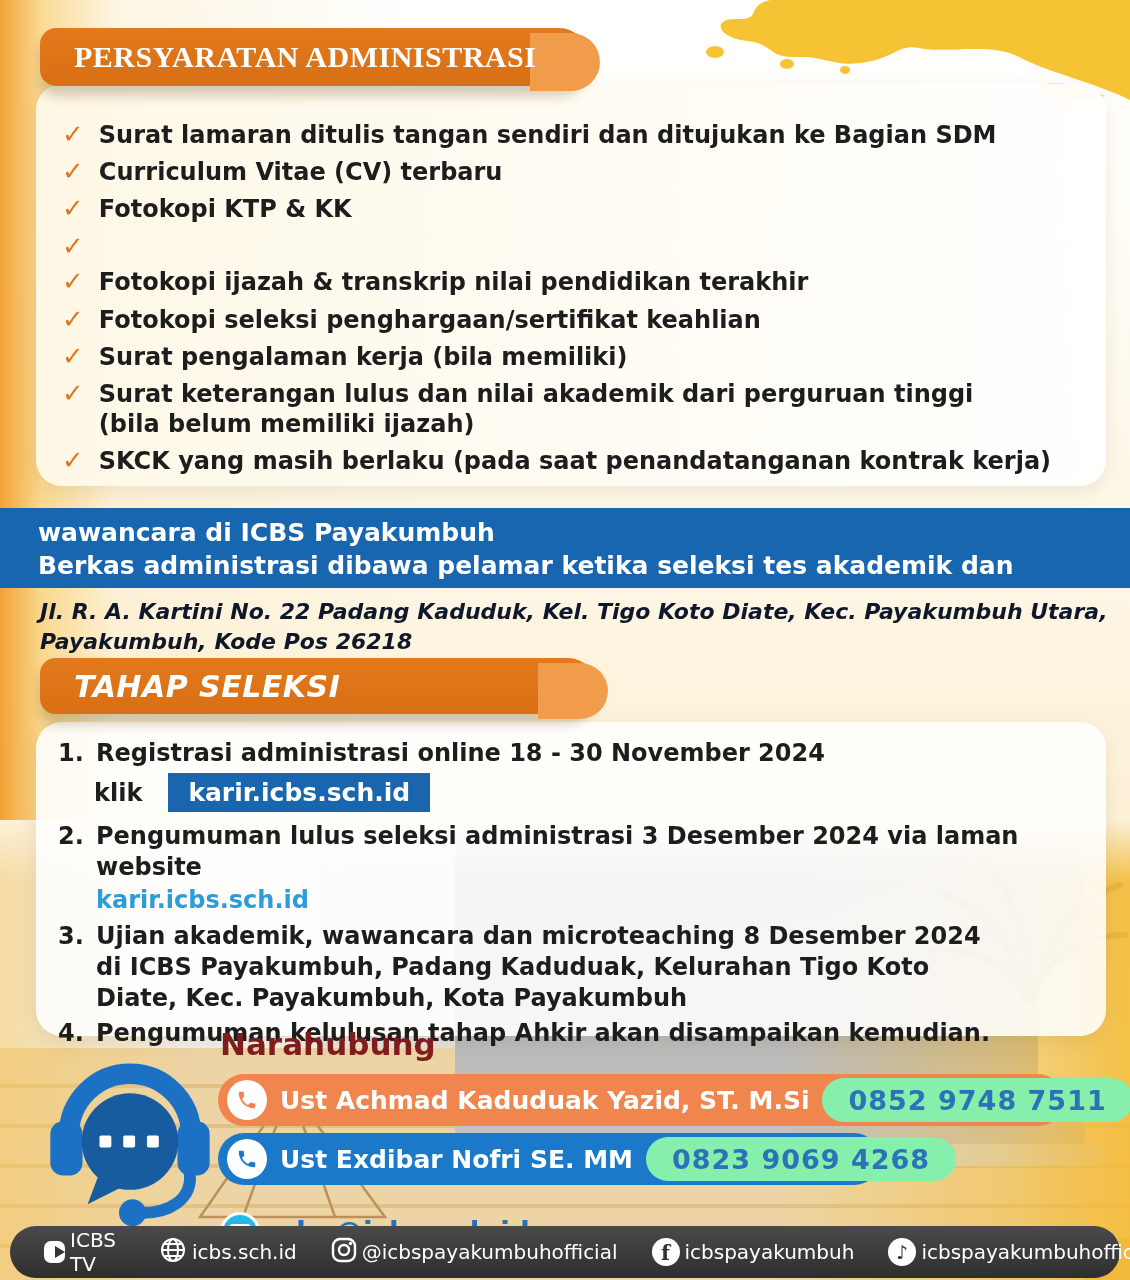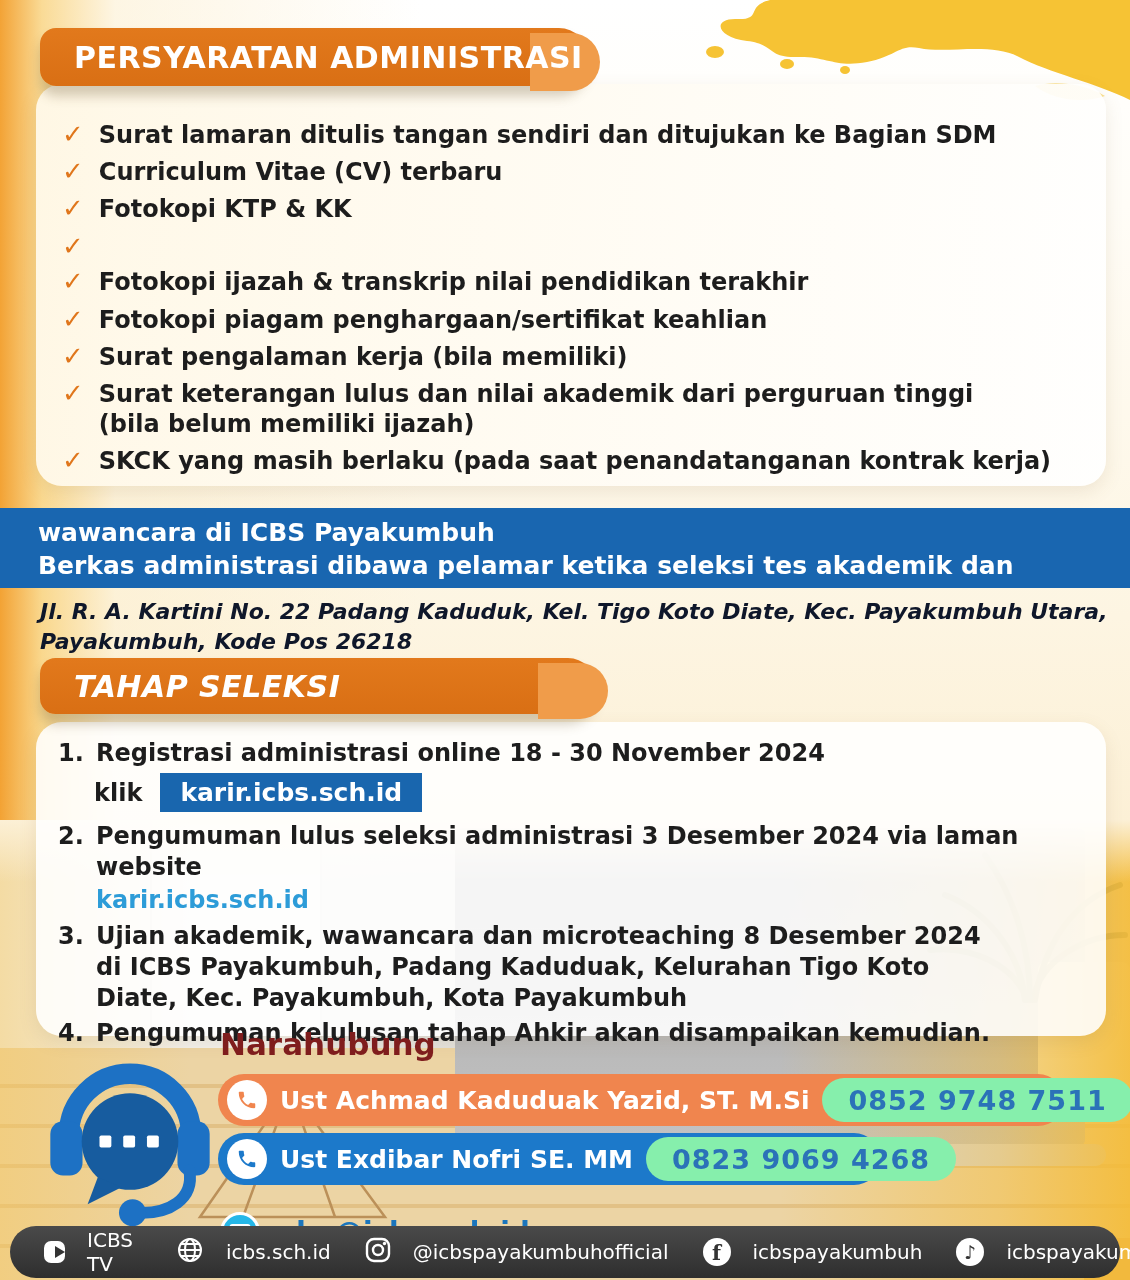--- a/index.html
+++ b/index.html
@@ -32,21 +32,21 @@
   .ov-top{position:absolute;left:0;top:0;width:1130px;height:62px;
           background:linear-gradient(180deg,#fcf0d6,rgba(252,240,214,0));}
 
   
   .banner{position:absolute;z-index:3;display:flex;align-items:center;padding-left:34px;box-sizing:border-box;
           color:#fff;font-weight:800;font-size:30px;letter-spacing:.5px;
           background:linear-gradient(180deg,#e2791c,#d96f14);
           border-radius:16px 29px 29px 16px;box-shadow:0 10px 12px rgba(100,80,40,.28);}
   .banner::after{content:"";position:absolute;top:5px;bottom:-5px;right:-12px;width:70px;
           background:#f09c4a;border-radius:0 32px 32px 0;z-index:-1;}
-  .banner-persyaratan{left:40px;top:28px;width:548px;height:58px;}
+  .banner-persyaratan{left:40px;top:28px;width:548px;height:58px;font-family:Liberation Serif, serif;}
   .banner-tahap{left:40px;top:658px;width:556px;height:56px;font-style:italic;}
 
   .blob-svg{position:absolute;right:0;top:0;z-index:1;}
 
   
   .card{position:absolute;z-index:2;border-radius:26px;box-shadow:0 6px 18px rgba(140,110,60,.13);}
   .card-checklist{left:36px;top:84px;width:1070px;height:402px;box-sizing:border-box;padding:36px 24px 0 26px;
         background:linear-gradient(100deg,rgba(255,248,231,.97),rgba(255,255,255,.93));}
   .chk-row{display:flex;gap:15px;margin-bottom:7px;font-size:24px;font-weight:700;color:#1d1d1d;line-height:1.26;}
   .chk{color:#e0761b;font-size:26px;font-weight:700;line-height:1.1;}
@@ -58,21 +58,21 @@
   .address{position:absolute;left:40px;top:597px;z-index:2;font-size:22px;font-weight:700;font-style:italic;
            color:#0f172a;line-height:1.35;}
 
   
   .card-steps{left:36px;top:722px;width:1070px;height:314px;box-sizing:border-box;padding:16px 18px 0 22px;
         background:rgba(255,255,255,.88);}
   .step{display:flex;gap:8px;font-size:24px;font-weight:700;color:#1d1d1d;line-height:1.3;margin-bottom:4px;}
   .step-num{min-width:30px;}
   .step-text{display:inline-block;}
   .w880{max-width:890px;}
-  .step-sub{display:flex;align-items:center;gap:18px;margin:4px 0 9px 36px;font-size:24px;font-weight:700;color:#1d1d1d;}
+  .step-sub{display:flex;align-items:center;gap:26px;margin:4px 0 9px 36px;font-size:24px;font-weight:700;color:#1d1d1d;}
   .badge{background:#1966ae;color:#fff;padding:5px 20px;font-size:25px;font-weight:700;}
   .step-link{margin:-2px 0 7px 38px;color:#2d9cd8;font-size:24px;font-weight:700;}
 
   
   .narahubung{position:absolute;left:220px;top:1026px;z-index:3;font-size:31px;font-weight:800;color:#7f1d1d;}
   .headset-svg{position:absolute;left:40px;top:1050px;z-index:3;}
   .contact{position:absolute;left:218px;top:1074px;z-index:3;display:flex;flex-direction:column;gap:7px;align-items:flex-start;}
   .crow{display:flex;align-items:center;height:52px;border-radius:27px;padding:0 5px 0 9px;box-sizing:border-box;
         gap:13px;color:#fff;font-weight:700;}
   .crow.orange{background:#f0854e;width:846px;}
@@ -83,21 +83,21 @@
         padding:0 26px;color:#2b72b8;font-size:27px;font-weight:800;letter-spacing:1px;white-space:nowrap;}
   .mailrow{display:flex;align-items:center;gap:9px;margin-top:20px;margin-left:2px;}
   .mailicon{width:40px;height:40px;border-radius:50%;background:#25b7e8;border:3px solid #fff;
         display:flex;align-items:center;justify-content:center;box-sizing:border-box;flex:0 0 auto;}
   .mailtext{color:#1b75bc;font-size:28px;font-weight:800;}
 
   
   .corner-yellow{position:absolute;right:0;top:1238px;width:46px;height:42px;background:#f2b93d;z-index:1;border-radius:14px 0 0 0;}
   .footer{position:absolute;left:10px;top:1226px;width:1110px;height:52px;z-index:3;border-radius:27px;
         background:linear-gradient(180deg,#4a4a4a,#2e2e2e);display:flex;align-items:center;justify-content:space-evenly;color:#fff;}
-  .fitem{display:flex;align-items:center;gap:22px;font-size:20px;font-weight:500;margin-left:34px;}
+  .fitem{display:flex;align-items:center;gap:5px;font-size:20px;font-weight:500;margin-left:34px;}
   .icon-yt{width:30px;height:22px;background:#fff;border-radius:7px;position:relative;}
   .icon-yt::after{content:"";position:absolute;left:11px;top:5px;border-left:10px solid #333;
         border-top:6px solid transparent;border-bottom:6px solid transparent;}
   .icon-circle{width:28px;height:28px;border-radius:50%;background:#fff;color:#333;display:flex;
         align-items:center;justify-content:center;font-weight:800;}
   .icon-circle.fb{font-size:21px;font-family:"DejaVu Serif",serif;}
   .icon-circle.tt{font-size:19px;}
 </style>
 </head>
 <body>
@@ -155,21 +155,21 @@
     </div>
     <div class="chk-row">
       <span class="chk">✓</span>
     </div>
     <div class="chk-row">
       <span class="chk">✓</span>
       <span>Fotokopi ijazah &amp; transkrip nilai pendidikan terakhir</span>
     </div>
     <div class="chk-row">
       <span class="chk">✓</span>
-      <span>Fotokopi piagam penghargaan/sertifikat keahlian</span>
+      <span>Fotokopi seleksi penghargaan/sertifikat keahlian</span>
     </div>
     <div class="chk-row">
       <span class="chk">✓</span>
       <span>Surat pengalaman kerja (bila memiliki)</span>
     </div>
     <div class="chk-row">
       <span class="chk">✓</span>
       <span>
         <span>Surat keterangan lulus dan nilai akademik dari perguruan tinggi</span><br>
         <span>(bila belum memiliki ijazah)</span>

